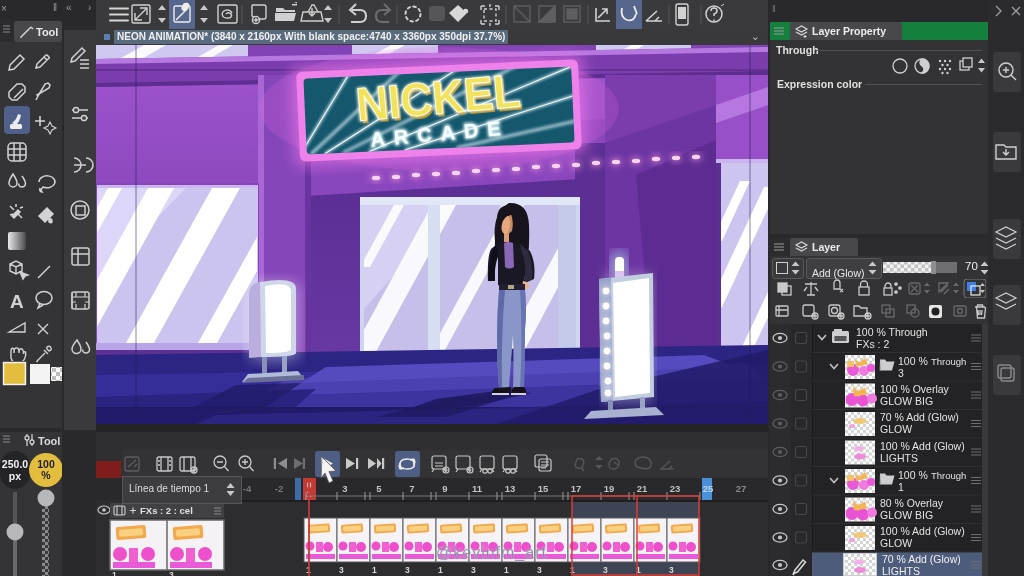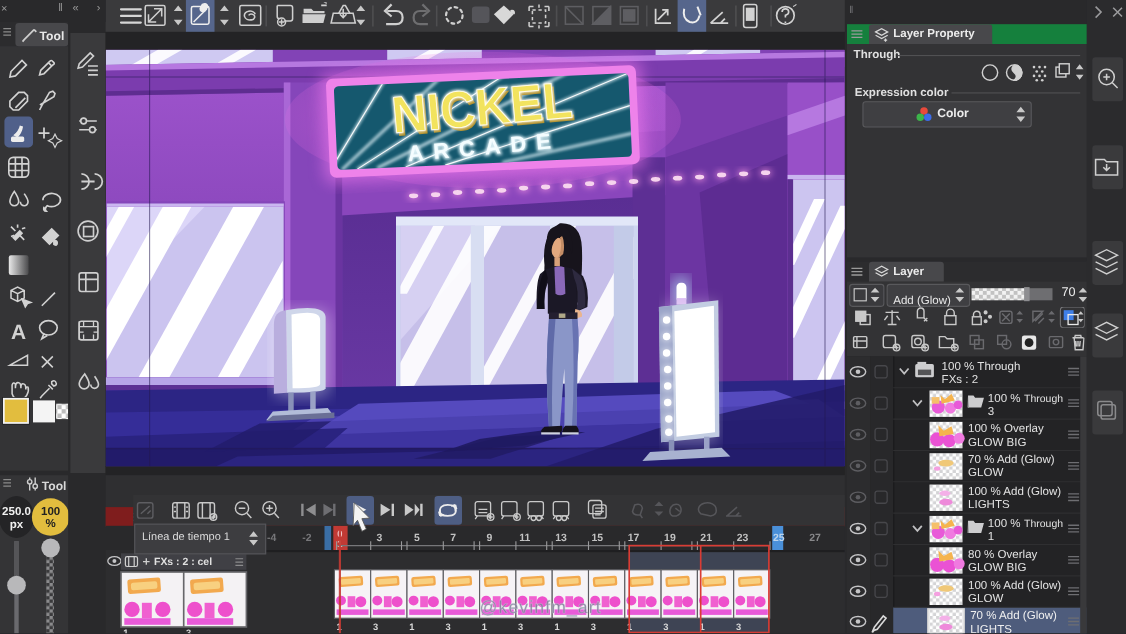--- a/index.html
+++ b/index.html
@@ -241,20 +241,25 @@
     <path d="M8,224 h17 M14,218 v17"></path>
     <rect x="8" y="262" width="17" height="17" rx="2"></rect>
     <path d="M8,267 h17 M8,272 h4 M21,272 h4 M8,262 v17 M12,262 v5 M21,262 v5 M12,274 v5 M21,274 v5" stroke-width="1.2"></path>
     <path d="M13,310 q4,6 4,9 a4.5,4.5 0 1 1 -9,0 q0,-3 5,-9 z"></path>
     <path d="M22,312 q3.5,5 3.5,7.5 a3.5,3.5 0 1 1 -7,0" fill="#3a3a3c"></path>
   </g>
 </svg>
 </div>
 
 <div class="abs" id="canvasarea" style="left:96px;top:29px;width:672px;height:403px;background:#232325;">
+  <div class="abs" style="left:0;top:0;width:672px;height:16px;background:#39393b;">
+    <span class="abs" style="left:8px;top:5px;width:6px;height:6px;background:#5b7fae;"></span>
+    <span class="abs" style="left:18px;top:1px;background:#5a6a7d;color:#f0f0f0;font-size:10px;padding:0 3px;line-height:14px;font-weight:bold;">NEON ANIMATION* (3840 x 2160px With blank space:4740 x 3360px 350dpi 37.7%)</span>
+    <span class="abs" style="right:8px;top:1px;color:#b8b8b8;font-size:11px;">⌄</span>
+  </div>
   <div class="abs" id="artwrap" style="left:0;top:16px;width:672px;height:379px;overflow:hidden;">
   <svg width="672" height="379" viewBox="0 0 672 379">
     <defs>
       <linearGradient id="wallg" x1="0" y1="0" x2="0" y2="1">
         <stop offset="0" stop-color="#a055ce"></stop>
         <stop offset="0.45" stop-color="#8a47bc"></stop>
         <stop offset="1" stop-color="#6f37a4"></stop>
       </linearGradient>
       <linearGradient id="recessg" x1="0" y1="0" x2="0" y2="1">
         <stop offset="0" stop-color="#572c90"></stop>
@@ -598,31 +603,20 @@
           <circle cx="57.5" cy="18" r="1.2"></circle>
       </g>
       <rect x="70" y="6" width="9" height="9"></rect>
         <rect x="73" y="3" width="9" height="9" fill="#333335"></rect>
     </g>
     <path d="M88,8 l3.5,-4.5 3.5,4.5 z M88,13 l3.5,4.5 3.5,-4.5 z" fill="#c8c8c8"></path>
   </svg>
 
   <span class="abs" style="left:7px;top:78px;color:#e0e0e0;font-size:10.5px;font-weight:bold;">Expression color</span>
   <div class="abs" style="left:95px;top:84px;width:117px;height:1px;background:#515153;"></div>
-  <div class="abs" style="left:14px;top:92px;width:152px;height:22px;background:#3f3f42;border:1px solid #59595c;border-radius:3px;">
-    <svg class="abs" style="left:47px;top:3px;" width="16" height="16" viewBox="0 0 16 16">
-      <circle cx="8" cy="5" r="3.4" fill="#e84a3c"></circle>
-        <circle cx="4.6" cy="10.6" r="3.4" fill="#3cb44a"></circle>
-        <circle cx="11.4" cy="10.6" r="3.4" fill="#3c6ce8"></circle>
-    </svg>
-    <span class="abs" style="left:67px;top:4px;color:#ececec;font-size:11px;font-weight:bold;">Color</span>
-    <svg class="abs" style="left:138px;top:3px;" width="10" height="16" viewBox="0 0 10 16">
-      <path d="M1,6 l4,-5 4,5 z M1,10 l4,5 4,-5 z" fill="#c8c8c8"></path>
-    </svg>
-  </div>
 
   <div class="abs" style="left:0;top:234px;width:218px;height:4px;background:#29292b;"></div>
 
   <div class="abs" style="left:0;top:238px;width:218px;height:18px;background:#2c2c2e;">
     <svg class="abs" style="left:3px;top:3px;" width="12" height="12" viewBox="0 0 12 12">
         <g stroke="#9a9a9a" stroke-width="1.2">
           <path d="M1,3 h10 M1,6 h10 M1,9 h10"></path>
         </g>
       </svg>
     <div class="abs" style="left:20px;top:0;width:68px;height:18px;background:#48484b;border-radius:3px 3px 0 0;"></div>

